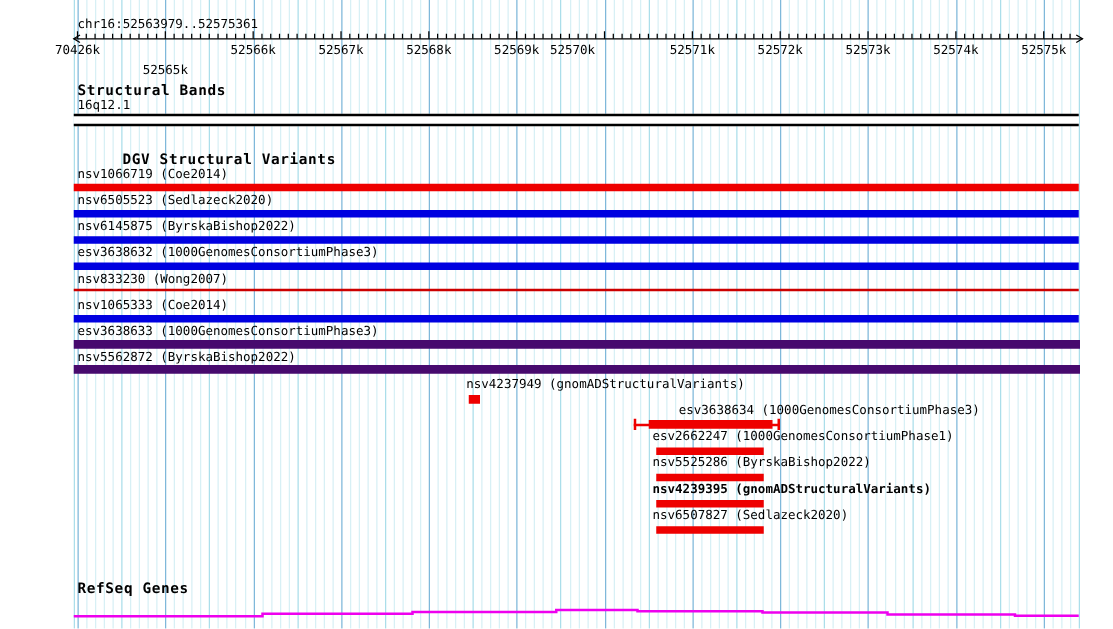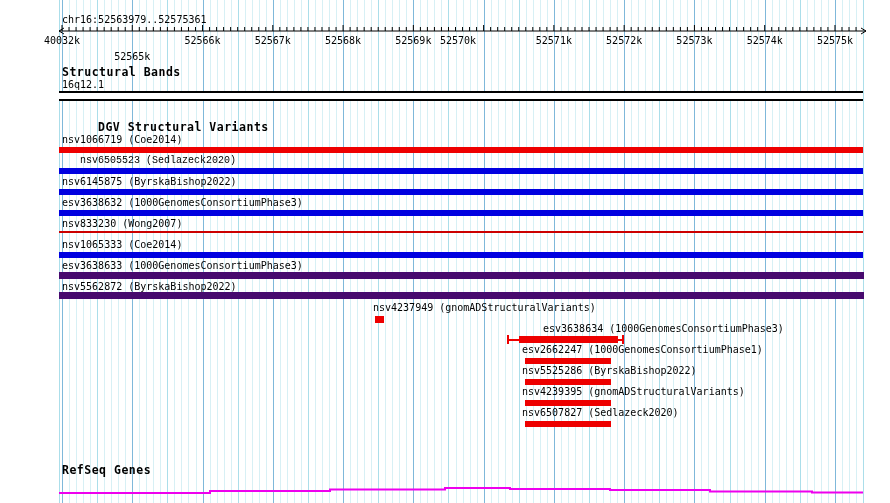--- a/index.html
+++ b/index.html
@@ -263,21 +263,21 @@
       <line x1="806.862" y1="27" x2="806.862" y2="31" stroke="#000"></line>
       <line x1="813.889" y1="27" x2="813.889" y2="31" stroke="#000"></line>
       <line x1="820.916" y1="27" x2="820.916" y2="31" stroke="#000"></line>
       <line x1="827.943" y1="27" x2="827.943" y2="31" stroke="#000"></line>
       <line x1="834.97" y1="25" x2="834.97" y2="31" stroke="#000"></line>
       <line x1="841.9970000000001" y1="27" x2="841.9970000000001" y2="31" stroke="#000"></line>
       <line x1="849.024" y1="27" x2="849.024" y2="31" stroke="#000"></line>
       <line x1="856.051" y1="27" x2="856.051" y2="31" stroke="#000"></line>
     </svg>
   <div id="ruler-labels">
-      <div class="tick-label" style="left: 62px;">40032k</div>
+      <div class="tick-label" style="left: 62px;">70426k</div>
       <div class="tick-label" style="left: 132.27px; margin-top: 16px;">52565k</div>
       <div class="tick-label" style="left: 202.54px;">52566k</div>
       <div class="tick-label" style="left: 272.81px;">52567k</div>
       <div class="tick-label" style="left: 343.08px;">52568k</div>
       <div class="tick-label" style="left: 413.35px;">52569k</div>
       <div class="tick-label" style="left: 458px;">52570k</div>
       <div class="tick-label" style="left: 553.89px;">52571k</div>
       <div class="tick-label" style="left: 624.16px;">52572k</div>
       <div class="tick-label" style="left: 694.43px;">52573k</div>
       <div class="tick-label" style="left: 764.7px;">52574k</div>
@@ -285,21 +285,21 @@
     </div>
 
   <div class="hdr" id="cyto-title">Structural Bands</div>
   <div class="lbl" id="cyto-band-label">16q12.1</div>
   <div id="band-rect"></div>
 
   <div class="hdr" id="dgv-title">DGV Structural Variants</div>
   <div id="variant-rows">
       <div class="lbl" style="left: 62px; top: 134px;">nsv1066719 (Coe2014)</div>
       <div class="bar" style="left: 59px; top: 147px; width: 804px; height: 6px; background: rgb(238, 0, 0);"></div>
-      <div class="lbl" style="left: 80px; top: 155px; font-family: Liberation Mono, monospace;">nsv6505523 (Sedlazeck2020)</div>
+      <div class="lbl" style="left: 62px; top: 155px;">nsv6505523 (Sedlazeck2020)</div>
       <div class="bar" style="left: 59px; top: 168px; width: 804px; height: 6px; background: rgb(0, 0, 224);"></div>
       <div class="lbl" style="left: 62px; top: 176px;">nsv6145875 (ByrskaBishop2022)</div>
       <div class="bar" style="left: 59px; top: 189px; width: 804px; height: 6px; background: rgb(0, 0, 224);"></div>
       <div class="lbl" style="left: 62px; top: 197px;">esv3638632 (1000GenomesConsortiumPhase3)</div>
       <div class="bar" style="left: 59px; top: 210px; width: 804px; height: 6px; background: rgb(0, 0, 224);"></div>
       <div class="lbl" style="left: 62px; top: 218px;">nsv833230 (Wong2007)</div>
       <div class="bar" style="left: 59px; top: 231px; width: 804px; height: 2px; background: rgb(204, 0, 0);"></div>
       <div class="lbl" style="left: 62px; top: 239px;">nsv1065333 (Coe2014)</div>
       <div class="bar" style="left: 59px; top: 252px; width: 804px; height: 6px; background: rgb(0, 0, 224);"></div>
       <div class="lbl" style="left: 62px; top: 260px;">esv3638633 (1000GenomesConsortiumPhase3)</div>
@@ -310,21 +310,21 @@
       <div class="bar" style="left: 375px; top: 316px; width: 9px; height: 7px; background: rgb(238, 0, 0);"></div>
       <div class="lbl" style="left: 507px; top: 323px; margin-left: 36px;">esv3638634 (1000GenomesConsortiumPhase3)</div>
       <div class="bar" style="left: 507px; top: 339px; width: 117px; height: 2px; background: rgb(238, 0, 0);"></div>
       <div class="bar" style="left: 507px; top: 335px; width: 2px; height: 9px; background: rgb(238, 0, 0);"></div>
       <div class="bar" style="left: 622px; top: 335px; width: 2px; height: 9px; background: rgb(238, 0, 0);"></div>
       <div class="bar" style="left: 519px; top: 336px; width: 99px; height: 7px; background: rgb(238, 0, 0);"></div>
       <div class="lbl" style="left: 522px; top: 344px;">esv2662247 (1000GenomesConsortiumPhase1)</div>
       <div class="bar" style="left: 525px; top: 358px; width: 86px; height: 6px; background: rgb(238, 0, 0);"></div>
       <div class="lbl" style="left: 522px; top: 365px;">nsv5525286 (ByrskaBishop2022)</div>
       <div class="bar" style="left: 525px; top: 379px; width: 86px; height: 6px; background: rgb(238, 0, 0);"></div>
-      <div class="lbl" style="left: 522px; top: 386px;">nsv4239395 (gnomADStructuralVariants)</div>
+      <div class="lbl" style="left: 522px; top: 386px; font-weight: bold;">nsv4239395 (gnomADStructuralVariants)</div>
       <div class="bar" style="left: 525px; top: 400px; width: 86px; height: 6px; background: rgb(238, 0, 0);"></div>
       <div class="lbl" style="left: 522px; top: 407px;">nsv6507827 (Sedlazeck2020)</div>
       <div class="bar" style="left: 525px; top: 421px; width: 86px; height: 6px; background: rgb(238, 0, 0);"></div>
     </div>
 
   <div class="hdr" id="refseq-title">RefSeq Genes</div>
   <div class="lbl" id="refseq-gene-label">CASC16|NR_033920</div>
   <svg id="gene-svg" width="890" height="503">
     <polyline id="gene-polyline" fill="none" stroke-width="2" points="59,493 210,493 210,491 330,491 330,489.5 445,489.5 445,488 510,488 510,489 610,489 610,490 710,490 710,491.5 812,491.5 812,492.5 863,492.5" stroke="#ee00ee"></polyline>
   </svg>

